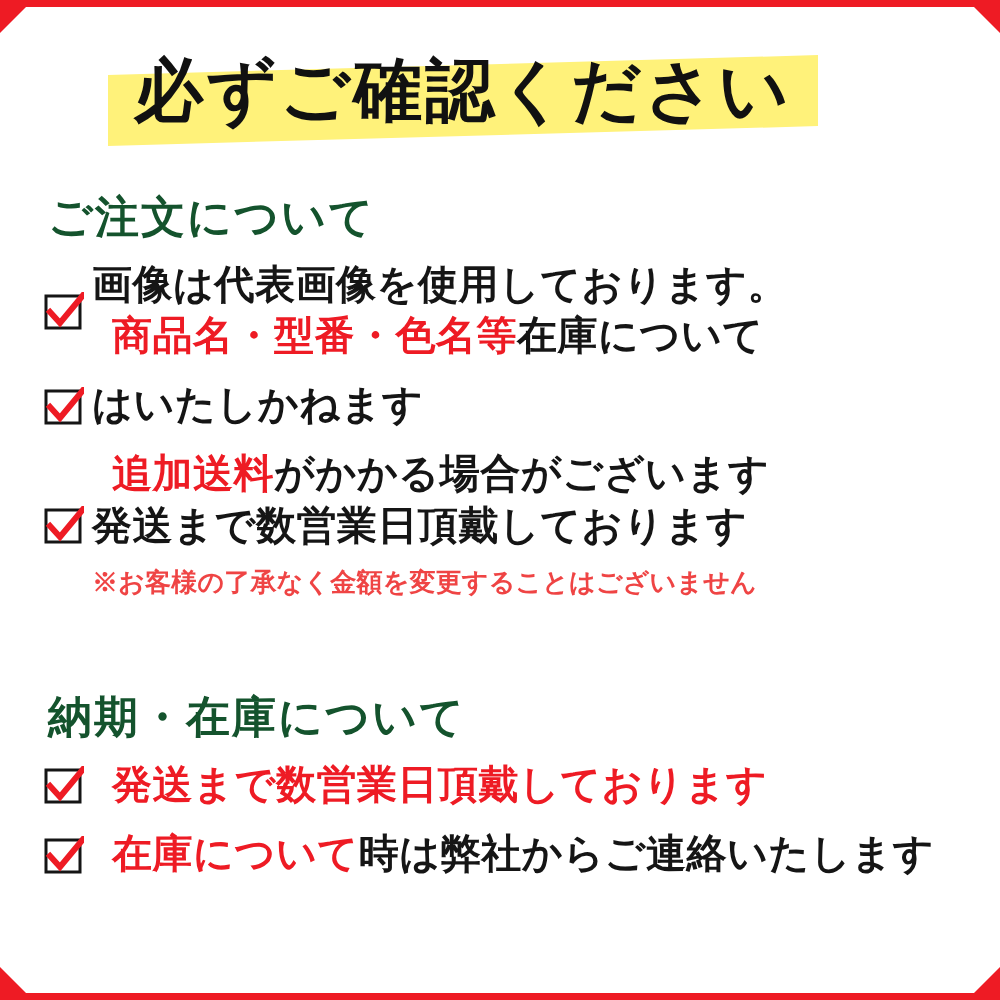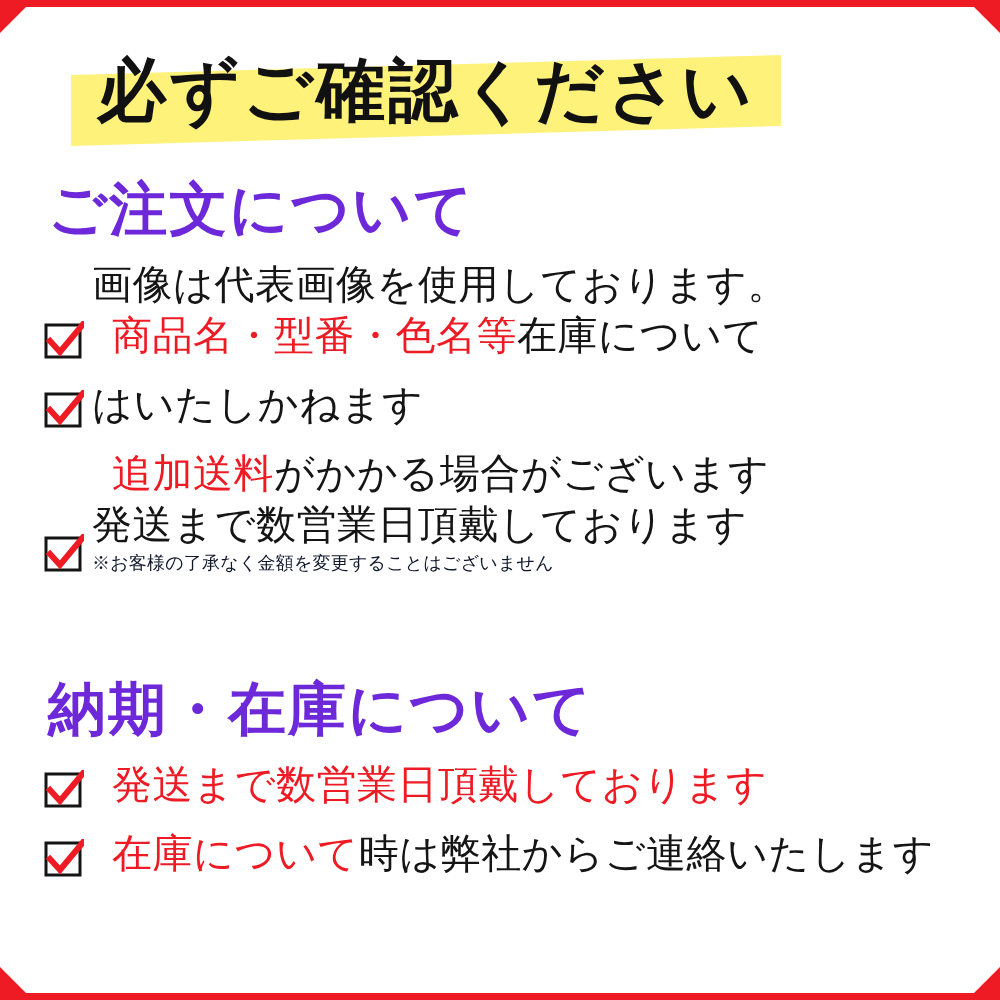--- a/index.html
+++ b/index.html
@@ -57,20 +57,21 @@
     height: 1000px;
   }
 
   
   .title-wrap {
     position: absolute;
     top: 40px;
     left: 0;
     width: 852px;
     text-align: center;
+    padding-left: 37px;
   }
   .title-band {
     display: inline-block;
     position: relative;
     padding: 4px 26px 10px 26px;
   }
   .title-band::before {
     content: "";
     position: absolute;
     left: 0;
@@ -97,31 +98,32 @@
     position: absolute;
     left: 44px;
     width: 930px;
   }
   .section.s1 { top: 168px; }
   .section.s2 { top: 668px; }
 
   .section-heading {
     font-family: "DejaVu Serif", "Liberation Serif", serif;
     font-weight: bold;
-    font-size: 58px;
+    font-size: 44px;
     letter-spacing: 2px;
-    color: #6d28d9;
-    margin: 0 0 14px 4px;
+    color: #14532d;
+    margin: 16px 0 14px 4px;
     line-height: 1.2;
   }
 
   .item {
     display: flex;
-    align-items: flex-end;
+    align-items: center;
     margin-bottom: 18px;
+    font-weight: bold;
   }
   .check-icon {
     flex: 0 0 auto;
     width: 40px;
     height: 40px;
     margin-top: 6px;
     margin-right: 8px;
     position: relative;
   }
   .check-icon svg { display: block; }
@@ -135,25 +137,25 @@
     font-size: 40px;
     line-height: 1.28;
     letter-spacing: 0.5px;
     color: #151515;
     white-space: nowrap;
   }
   .red { color: #ee1b24; margin-left: 20px; }
   .black { color: #151515; }
   .note {
     font-family: "DejaVu Serif", "Liberation Serif", serif;
-    font-size: 18px;
+    font-size: 26px;
     line-height: 1.3;
-    color: #0f172a;
+    color: #ef4444;
     letter-spacing: 0.2px;
-    margin-top: 0;
+    margin-top: 16px;
     white-space: nowrap;
   }
 </style>
 </head>
 <body>
 
 <div class="page">
   <div class="corner tl"></div>
   <div class="corner tr"></div>
   <div class="corner bl"></div>

